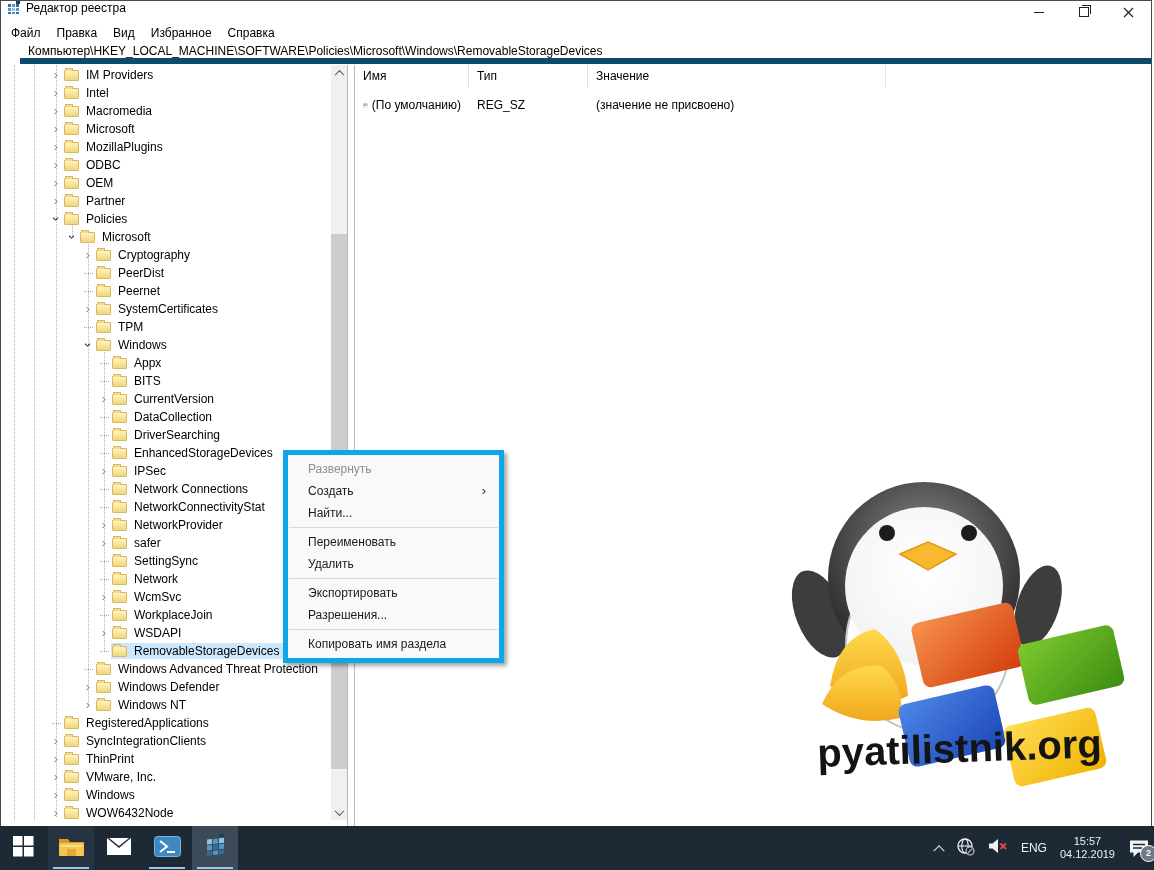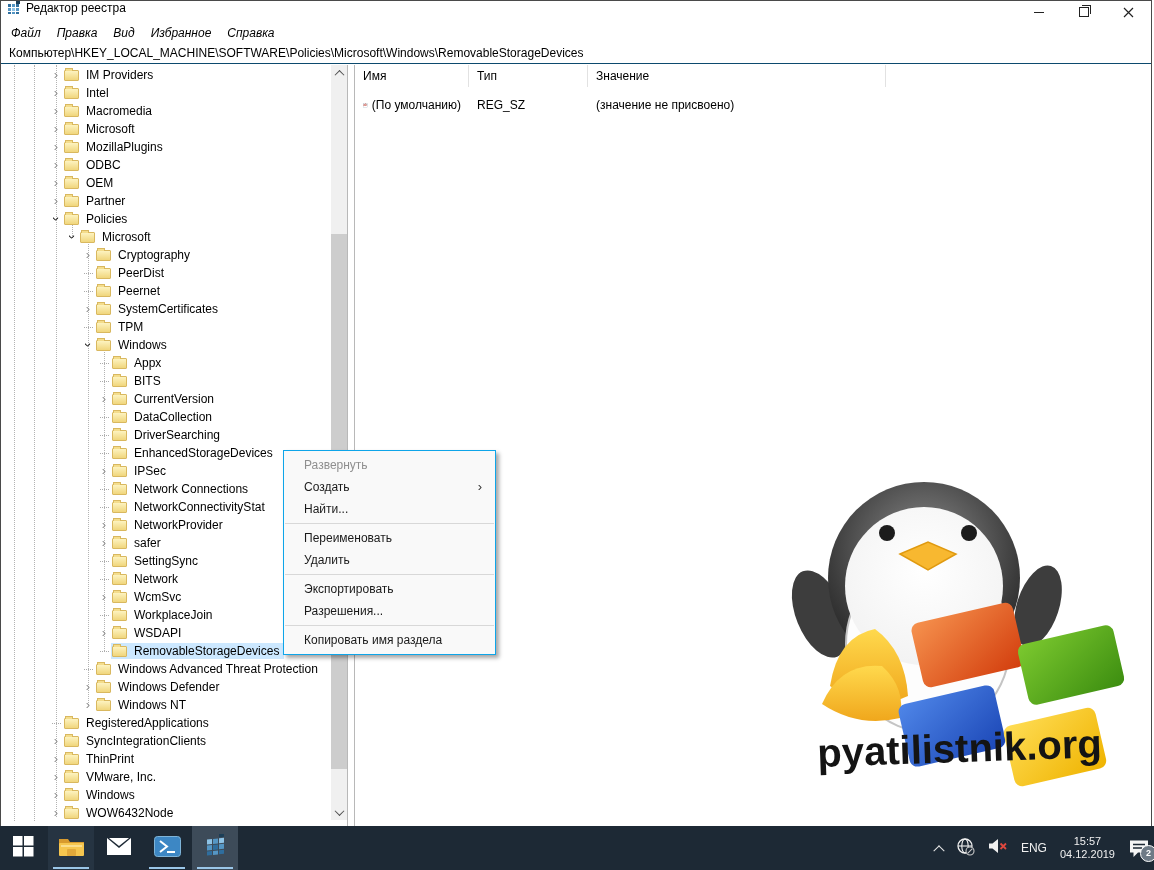--- a/index.html
+++ b/index.html
@@ -8,23 +8,23 @@
   
   .window{position:absolute;left:0;top:0;width:1152px;height:826px;border:1px solid #4a4a4a;border-bottom:none;background:#fff;box-sizing:border-box;}
   .titlebar{height:22px;display:flex;align-items:flex-start;background:#fff;}
   .title-icon{width:14px;height:14px;margin:0 5px 0 6px;flex:none;}
   .title-text{font-size:12px;}
   .win-controls{margin-left:auto;display:flex;height:100%;}
   .wc{width:45px;height:100%;display:flex;align-items:center;justify-content:center;}
   .glyph-min{width:10px;border-top:1px solid #222;display:block;}
   .glyph-restore{width:8px;height:8px;border:1px solid #222;position:relative;display:block;background:#fff;}
   .glyph-restore::before{content:"";position:absolute;left:2px;top:-3px;width:8px;height:8px;border:1px solid #222;border-left:none;border-bottom:none;}
-  .menubar{height:20px;display:flex;align-items:center;font-size:12px;padding-left:2px;background:#fff;font-style:italic;}
+  .menubar{height:20px;display:flex;align-items:center;font-size:12px;padding-left:2px;background:#fff;}
   .menu-item{padding:2px 8px;cursor:default;}
-  .addressbar{height:21px;border-bottom:1px solid #0c4a6e;font-size:12px;display:flex;align-items:center;padding:0 8px;box-sizing:border-box;}
+  .addressbar{height:21px;border-bottom:6px solid #0c4a6e;font-size:12px;display:flex;align-items:center;padding:0 8px;box-sizing:border-box;margin-left:19px;}
   
   .content{position:absolute;top:64px;left:0;right:0;bottom:0;display:flex;}
   .tree-pane{width:346px;position:relative;flex:none;overflow:hidden;}
   .guide{position:absolute;width:0;border-left:1px dotted #b3b3b3;}
   .tree-rows{position:absolute;top:1px;left:0;right:16px;}
   .tree-row{height:18px;display:flex;align-items:center;font-size:12px;white-space:nowrap;cursor:default;}
   .tw{width:14px;flex:none;display:flex;align-items:center;justify-content:center;}
   .tw .chev{font-size:13px;color:#8f8f8f;line-height:10px;display:block;}
   .tw.expanded .chev{color:#222;transform:rotate(90deg);}
   .tw .stub{width:9px;height:0;border-top:1px dotted #ababab;display:block;}
@@ -42,21 +42,21 @@
   .sb-down .sb-chev{transform:rotate(135deg) translate(-1px,1px);}
   .sb-thumb{position:absolute;left:0;width:16px;background:#cdcdcd;}
   .splitter{width:6px;flex:none;border-left:1px solid #b8b8b8;border-right:1px solid #b8b8b8;background:#fff;cursor:col-resize;}
   
   .list-pane{flex:1;font-size:12px;background:#fff;}
   .list-header{display:flex;height:22px;align-items:center;}
   .hcell{height:100%;display:flex;align-items:center;padding:0 8px;border-right:1px solid #e2e2e2;box-sizing:border-box;flex:none;cursor:default;}
   .list-row{display:flex;height:20px;align-items:center;margin-top:8px;cursor:default;}
   .lcell{padding:0 8px;box-sizing:border-box;flex:none;display:flex;align-items:center;gap:4px;white-space:nowrap;overflow:hidden;}
   
-  .ctx{position:absolute;left:283px;top:450px;width:211px;background:#f9f9f9;border:1px solid #0ea5e9;
+  .ctx{position:absolute;left:283px;top:450px;width:211px;background:#f9f9f9;border:5px solid #0ea5e9;
        box-shadow:3px 3px 4px rgba(0,0,0,.35);padding:3px 0;font-size:12px;z-index:30;}
   .ctx-item{height:22px;line-height:22px;padding-left:20px;position:relative;color:#1a1a1a;cursor:default;}
   .ctx-item.disabled{color:#8f8f8f;}
   .ctx-sub{position:absolute;right:13px;top:0;font-size:13px;color:#333;}
   .ctx-sep{border-top:1px solid #d8d8d8;margin:3px 1px;height:0;}
   
   .watermark{position:absolute;left:770px;top:466px;z-index:5;}
   
   .taskbar{position:absolute;left:0;bottom:0;width:1154px;height:44px;background:#1d2935;display:flex;align-items:stretch;z-index:40;}
   .tb-btn{width:46px;flex:none;display:flex;align-items:center;justify-content:center;position:relative;cursor:pointer;}

